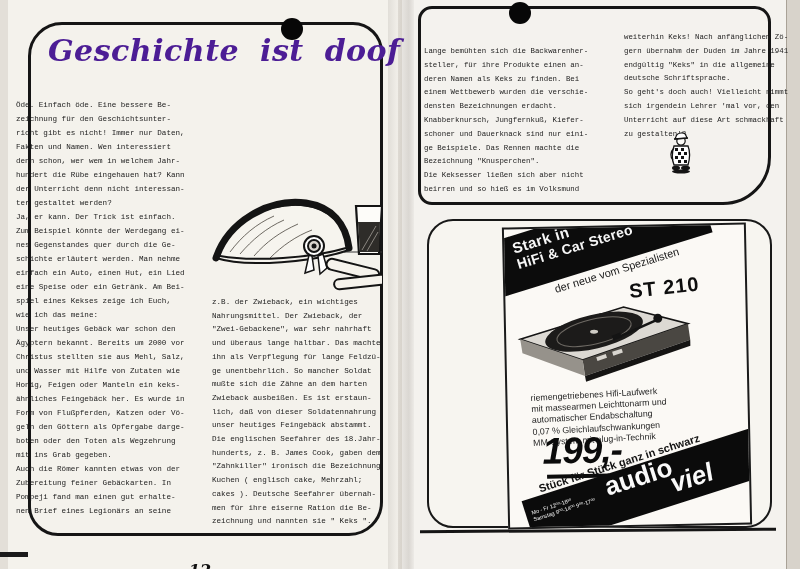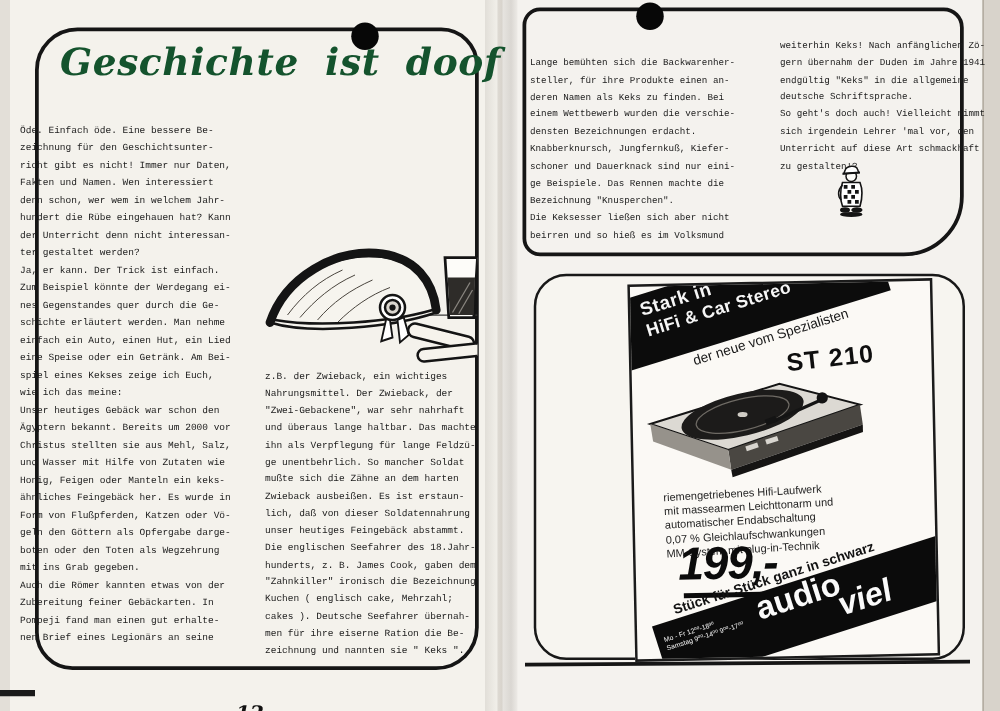--- a/index.html
+++ b/index.html
@@ -16,21 +16,21 @@
     background:linear-gradient(90deg,rgba(60,50,40,.10),rgba(60,50,40,.02) 35%,rgba(60,50,40,.14) 80%,rgba(60,50,40,.04));}
   .edge-r{left:786px;top:0;width:14px;height:569px;background:#d8d3cb;border-left:1px solid #a9a297;}
   .frame{border:3px solid #151515;background:transparent;}
   .left-frame{left:28px;top:22px;width:349px;height:508px;border-radius:34px 30px 34px 30px;}
   .right-frame{left:418px;top:6px;width:347px;height:193px;border-radius:14px 16px 48px 14px;}
   .ad-frame{left:427px;top:219px;width:341px;height:305px;border:2.5px solid #181818;border-radius:26px;background:#f7f5f0;}
   .hole{width:22px;height:22px;border-radius:50%;background:#070707;}
   .title{
     left:48px;top:33px;width:300px;text-align:center;white-space:nowrap;
     font-family:"DejaVu Serif",serif;font-weight:bold;font-style:italic;
-    font-size:30px;letter-spacing:.5px;word-spacing:10px;color:#14532d;
+    font-size:30px;letter-spacing:.5px;word-spacing:10px;color:#4c1d95;
   }
   .col{white-space:pre-line;color:#1c1c1c;}
   .lcol{font-size:7.6px;line-height:14px;letter-spacing:0;}
   .lcol2b{line-height:13.7px;}
   .rcol{font-size:7.4px;line-height:13.8px;letter-spacing:0;}
   .footer{
     font-family:"DejaVu Serif",serif;font-style:italic;font-weight:bold;
     font-size:16px;text-align:center;width:90px;color:#111;
   }
   .footer .arr{font-family:"DejaVu Sans",sans-serif;font-style:normal;font-size:10px;

